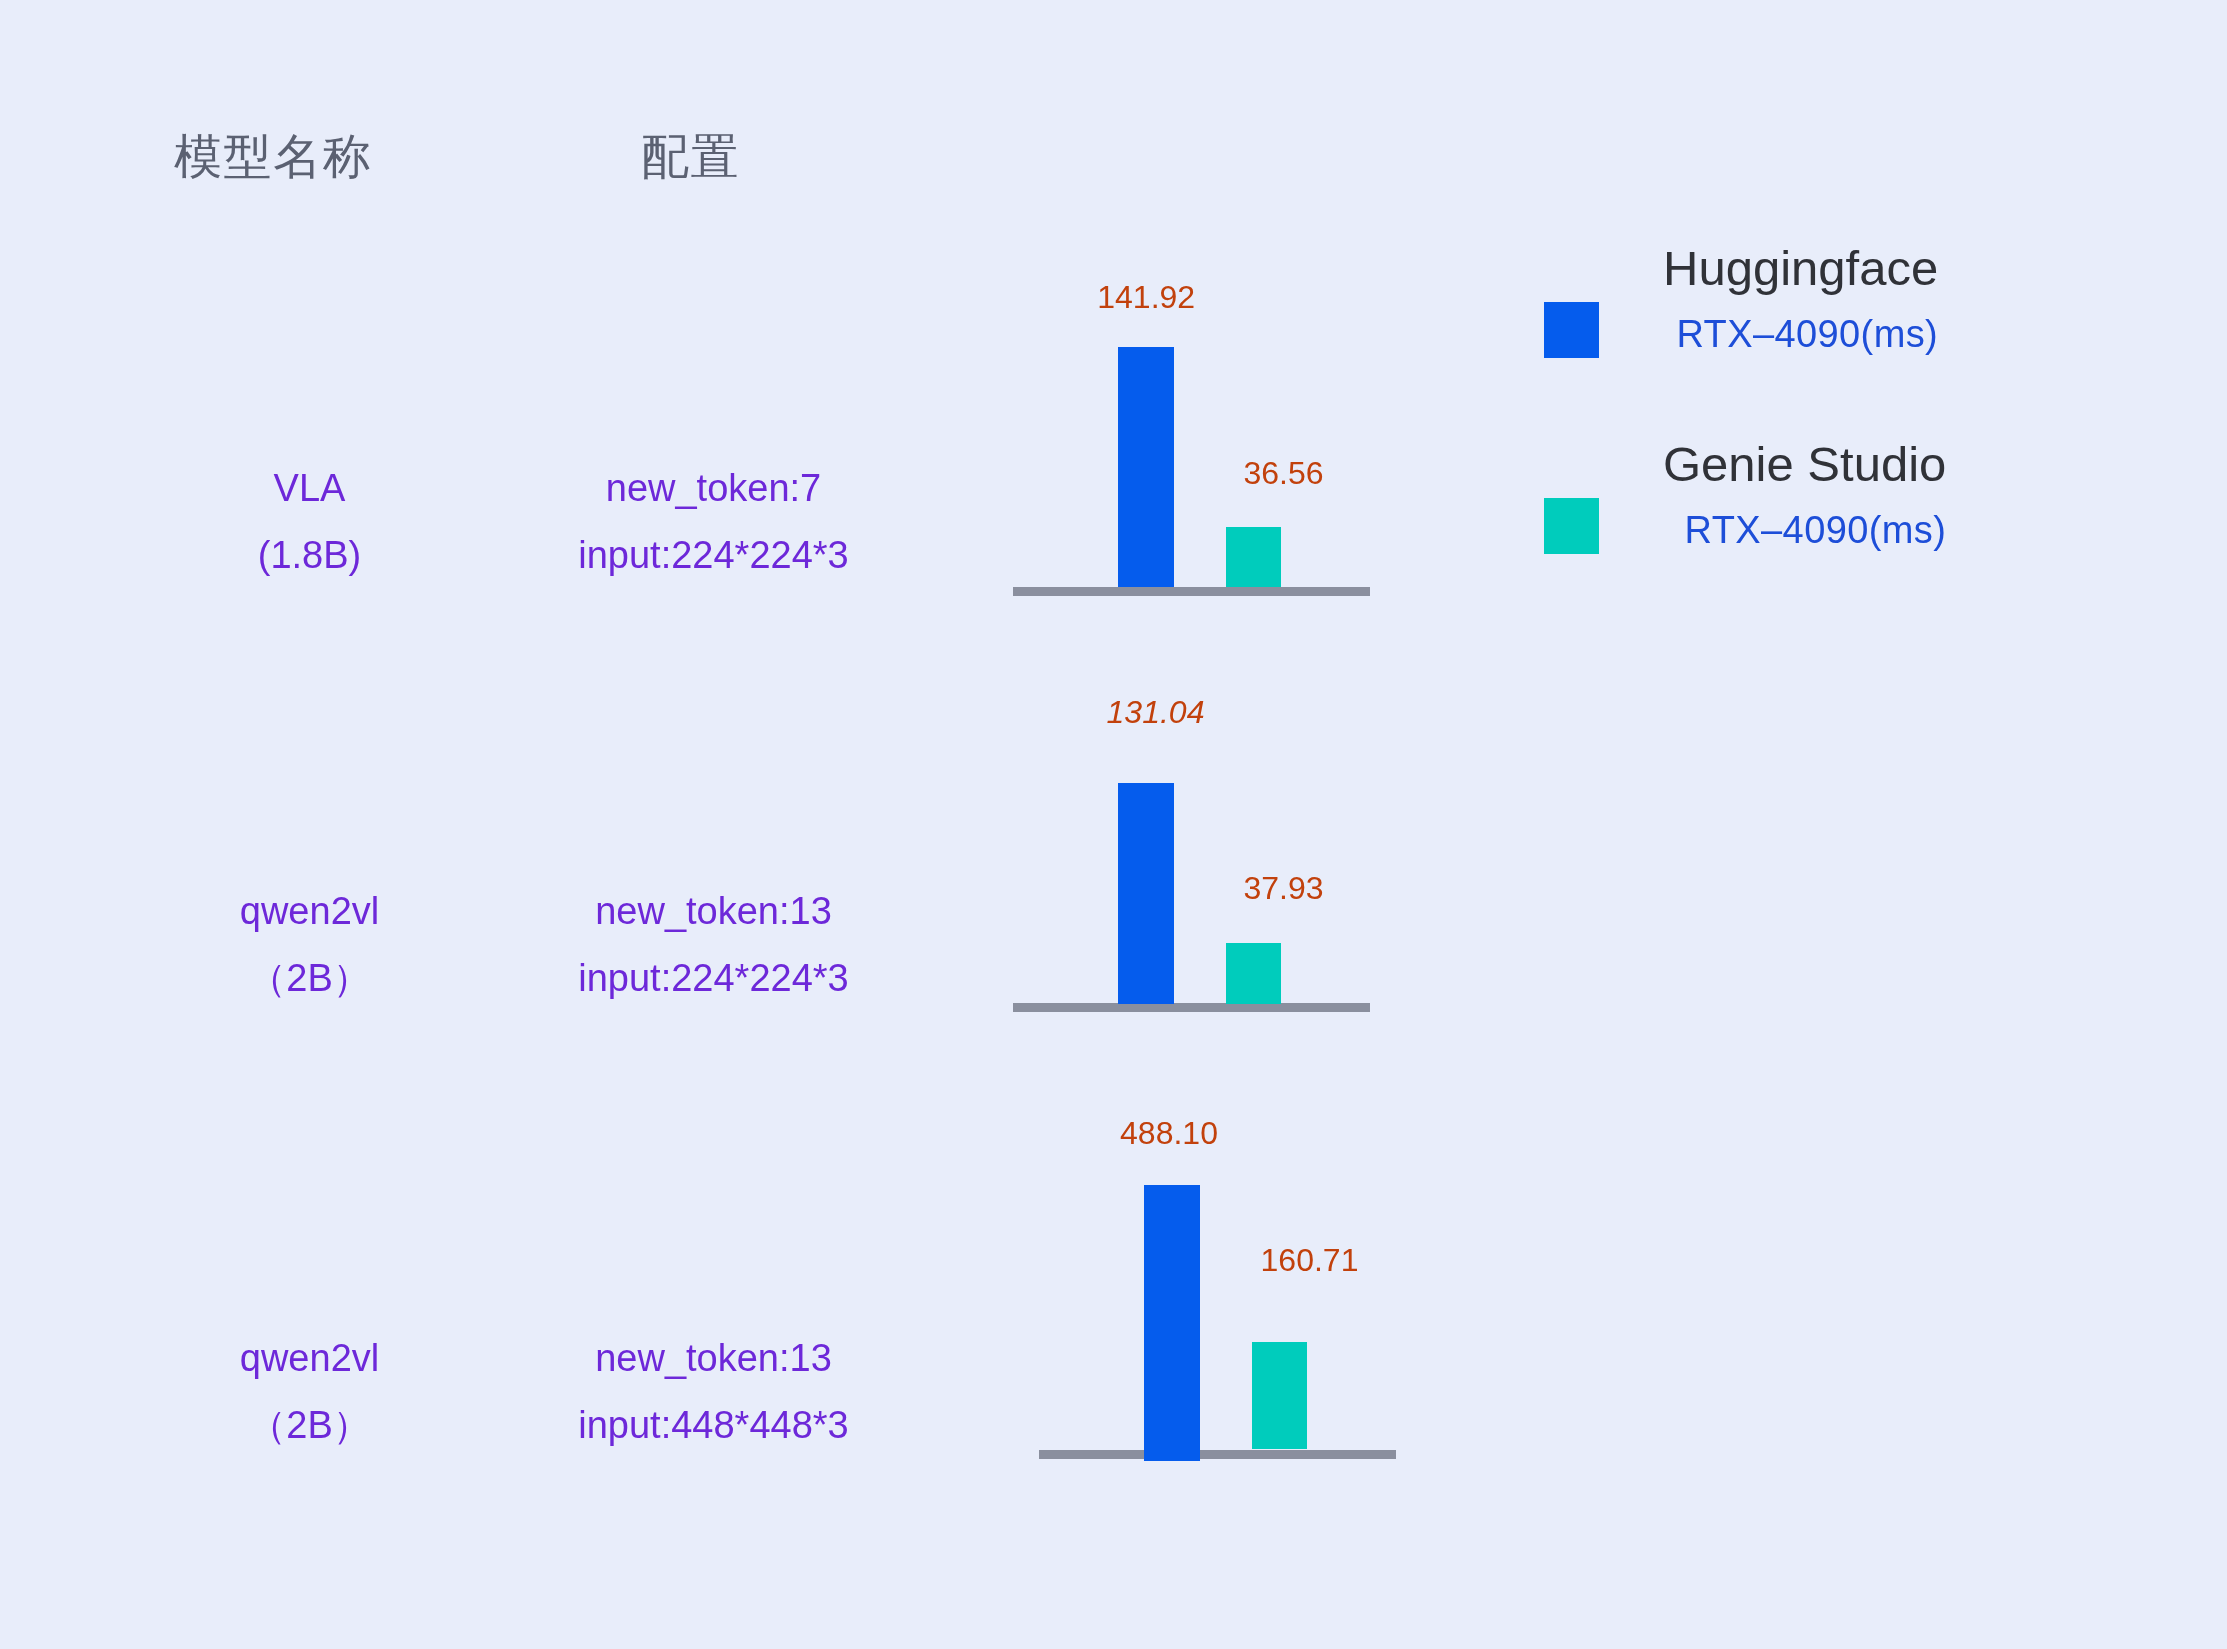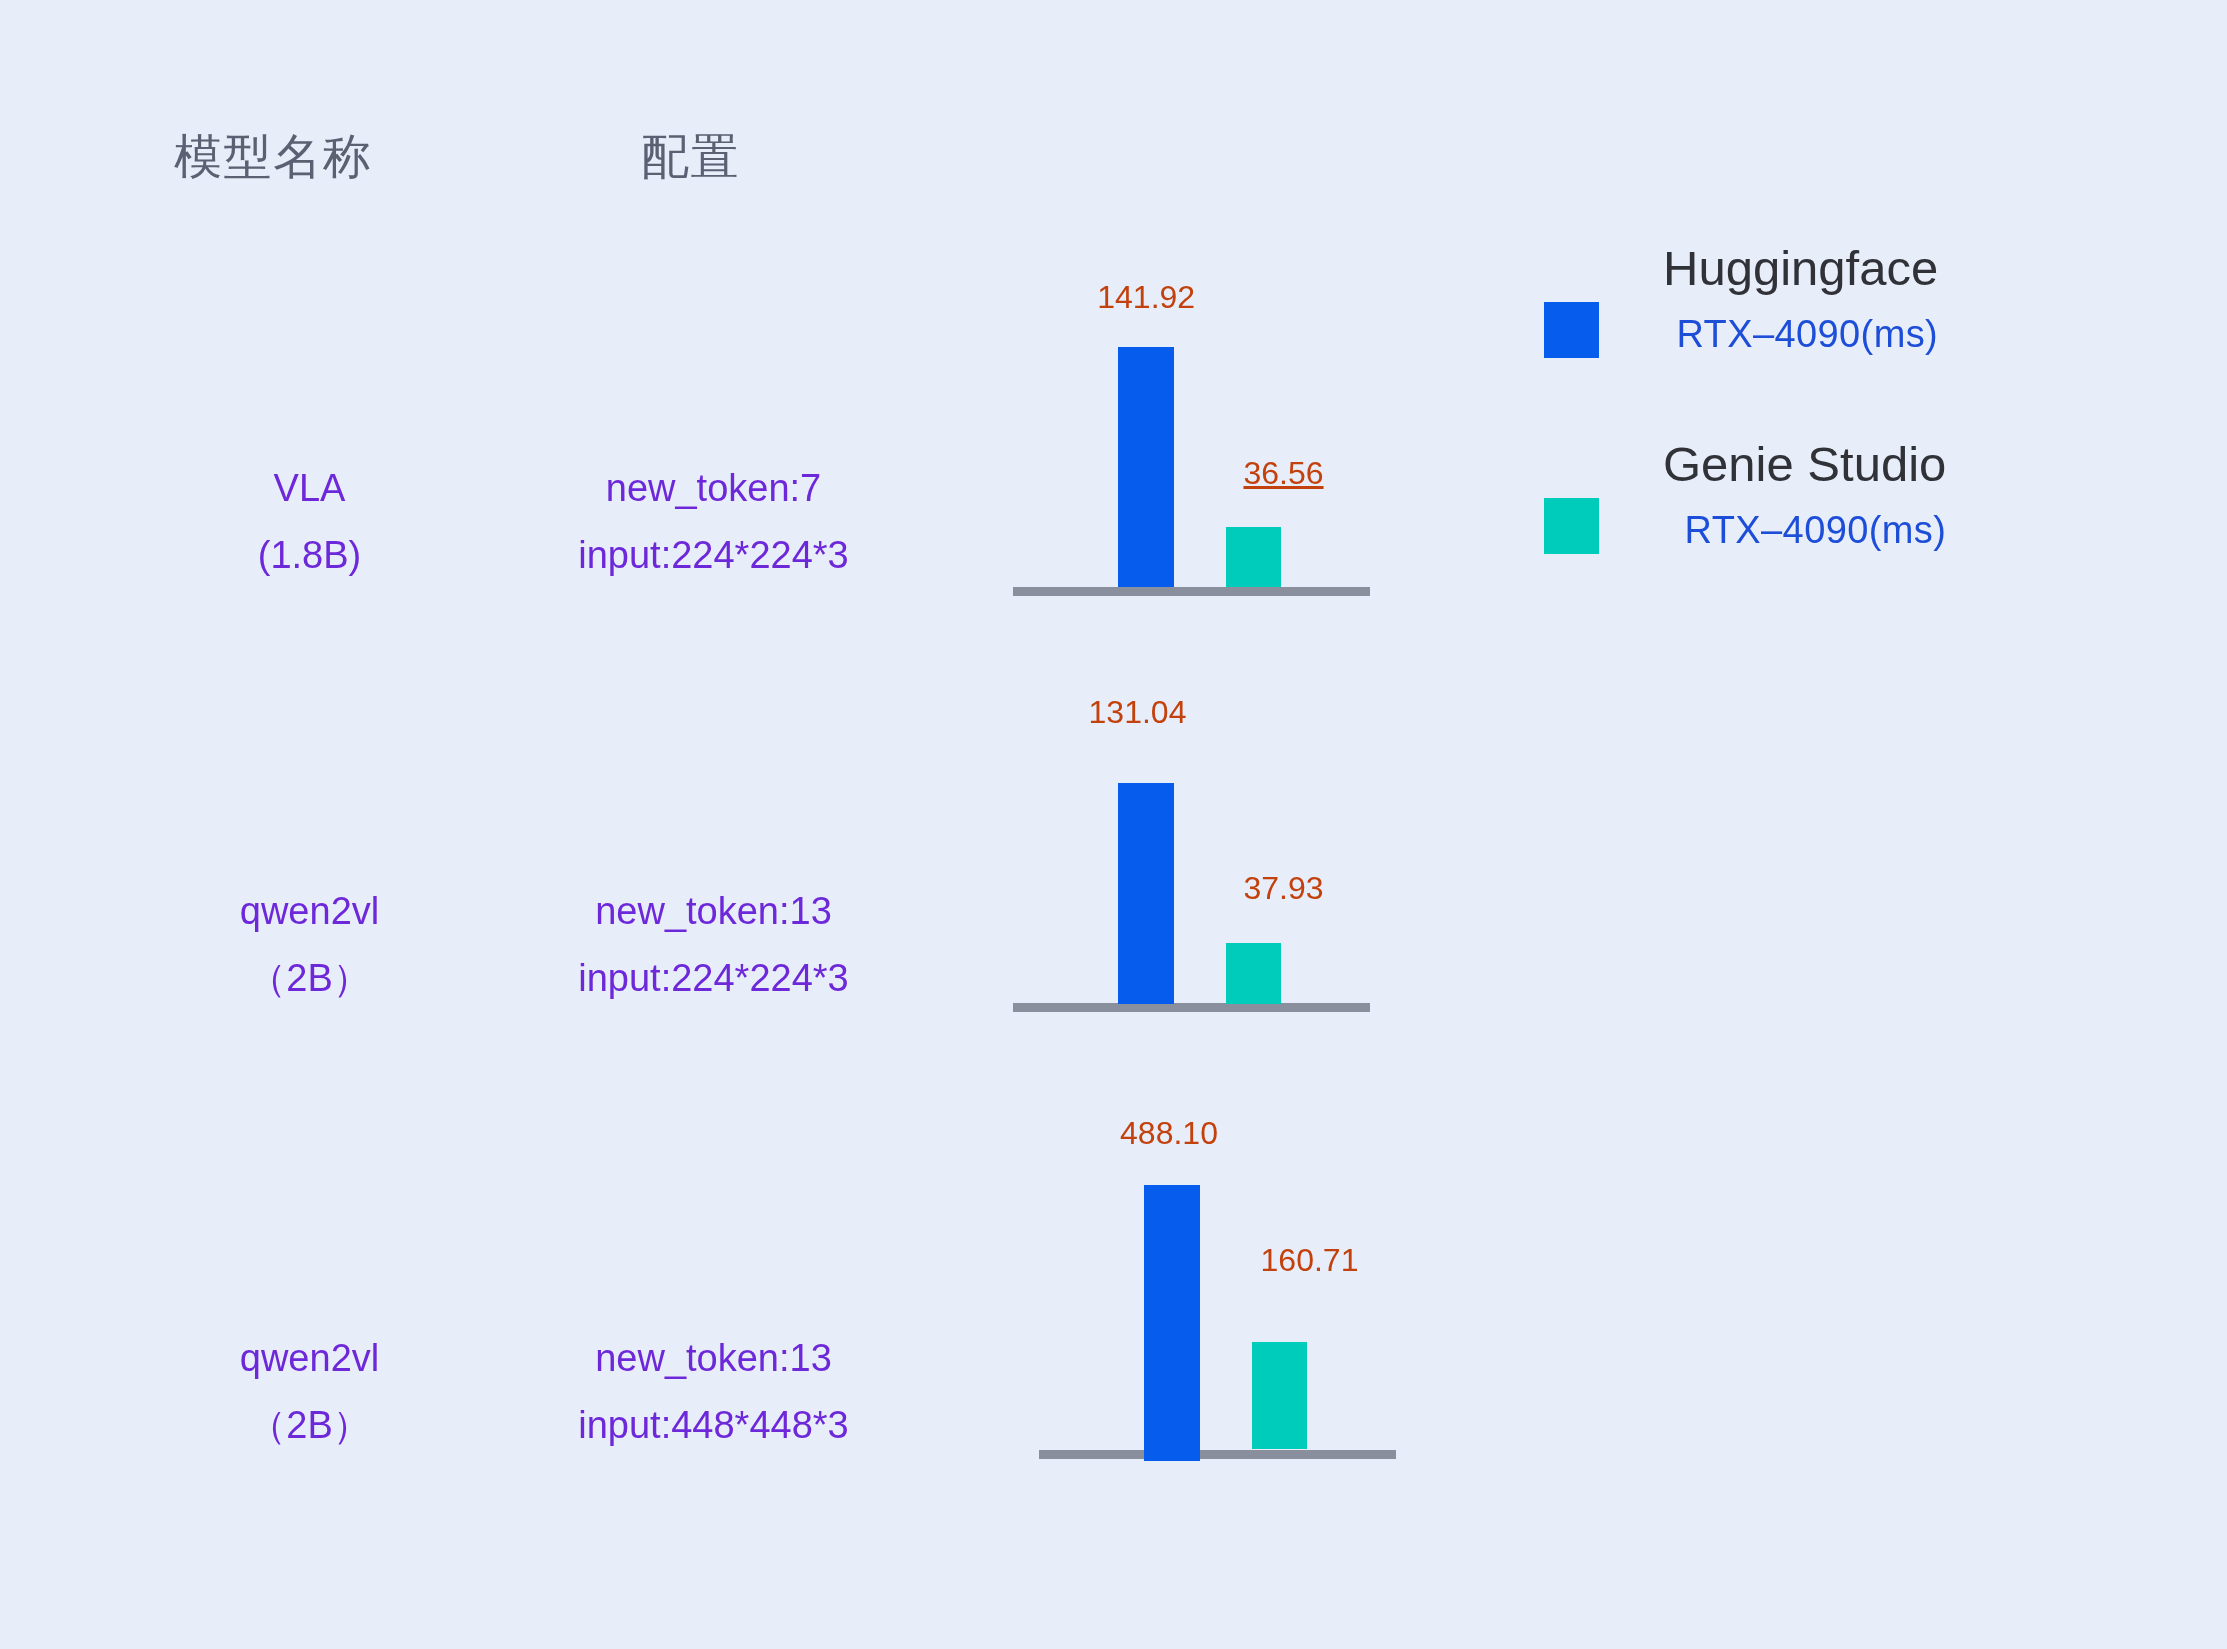--- a/index.html
+++ b/index.html
@@ -125,37 +125,37 @@
   <div class="cell cell-config" style="left:439px; top:455px;">
     <span class="line">new_token:7</span>
     <span class="line">input:224*224*3</span>
   </div>
 
   <div class="chart-cell" style="left:1013px; top:259px; width:361px; height:337px;">
     <div class="baseline" style="top:328px;"></div>
     <div class="bar bar-hf" style="left:105px; bottom:9.4px; width:56px; height:240px;"></div>
     <div class="bar bar-genie" style="left:213px; bottom:9.4px; width:55px; height:60px;"></div>
     <div class="bar-label" style="left:15.7px; top:22px; width:235px;">141.92</div>
-    <div class="bar-label" style="left:153px; top:198px; width:235px;text-decoration:underline;">36.56</div>
+    <div class="bar-label" style="left:153px; top:198px; width:235px;">36.56</div>
   </div>
 
   <div class="cell cell-name" style="left:145px; top:878px;">
     <span class="line">qwen2vl</span>
     <span class="line">（2B）</span>
   </div>
   <div class="cell cell-config" style="left:439px; top:878px;">
     <span class="line">new_token:13</span>
     <span class="line">input:224*224*3</span>
   </div>
 
   <div class="chart-cell" style="left:1013px; top:674px; width:361px; height:339px;">
     <div class="baseline" style="top:329px;"></div>
     <div class="bar bar-hf" style="left:105px; bottom:9.4px; width:56px; height:221px;"></div>
     <div class="bar bar-genie" style="left:213px; bottom:9.4px; width:55px; height:61px;"></div>
-    <div class="bar-label" style="left:7px; top:22px; width:235px;">131.04</div>
+    <div class="bar-label" style="left:25px; top:22px; width:235px;font-style:italic;">131.04</div>
     <div class="bar-label" style="left:153px; top:198px; width:235px;">37.93</div>
   </div>
 
   <div class="cell cell-name" style="left:145px; top:1325px;">
     <span class="line">qwen2vl</span>
     <span class="line">（2B）</span>
   </div>
   <div class="cell cell-config" style="left:439px; top:1325px;">
     <span class="line">new_token:13</span>
     <span class="line">input:448*448*3</span>

